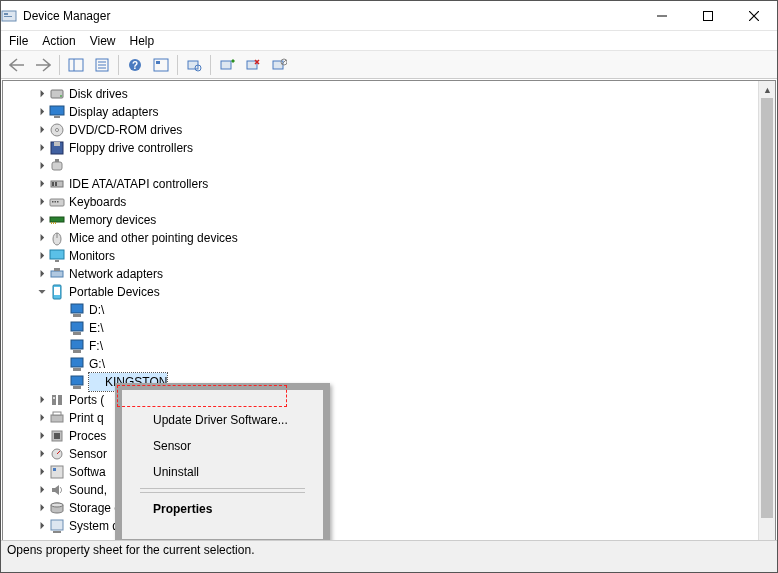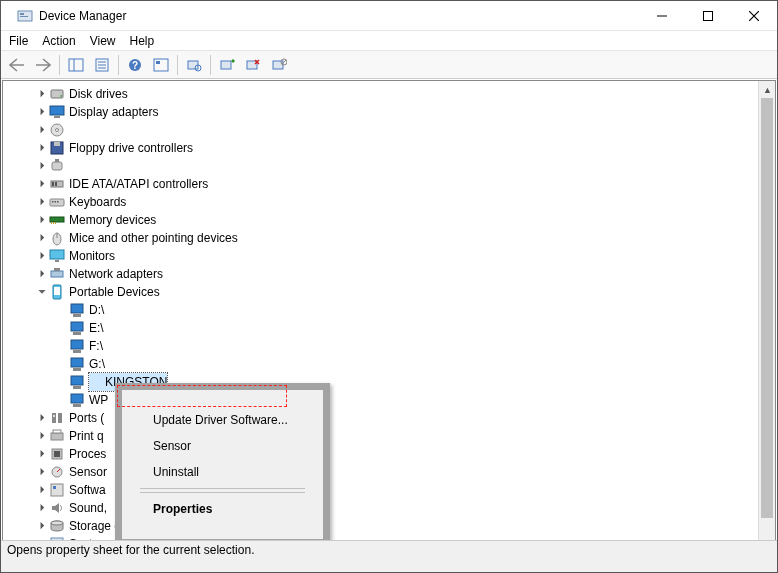--- a/index.html
+++ b/index.html
@@ -1,18 +1,18 @@
 <!DOCTYPE html>
 <html><head>
 <meta charset="utf-8">
 <style>
 * { box-sizing: border-box; margin: 0; padding: 0; font-family: "Segoe UI", Tahoma, sans-serif; }
 body { background: #fff; width: 778px; height: 573px; overflow: hidden; border: 1px solid #555; position: relative; }
 
-.titlebar { height: 30px; display: flex; align-items: center; padding-left: 16px; border-bottom: 1px solid #e5e5e5; }
+.titlebar { height: 30px; display: flex; align-items: center; padding-left: 0; border-bottom: 1px solid #e5e5e5; }
 .titlebar .app-icon { width: 16px; height: 16px; margin-right: 6px; }
 .titlebar .title { font-size: 12px; flex: 1; }
 .winbtns { display: flex; height: 100%; }
 .winbtn { width: 46px; display: flex; align-items: center; justify-content: center; font-size: 13px; }
 .winbtn svg { width: 10px; height: 10px; }
 
 .menubar { height: 20px; display: flex; gap: 14px; padding: 0 8px; font-size: 12px; align-items: center; border-bottom: 1px solid #e5e5e5; text-align: center; }
 
 .toolbar { height: 28px; display: flex; align-items: center; padding: 0 4px; gap: 2px; border-bottom: 1px solid #ccc; background: #f8f8f8; }
 .tbtn { width: 24px; height: 22px; display: flex; align-items: center; justify-content: center; border: 1px solid transparent; }
@@ -163,20 +163,21 @@
             <rect x="5" y="12" width="6" height="2" fill="#888"></rect>
           </svg></span>
         <span class="lbl">Display adapters</span>
       </div>
       <div class="node indent2">
         <span class="arrow ">⏵</span>
         <span class="tico"><svg width="16" height="16" viewBox="0 0 16 16">
             <circle cx="8" cy="8" r="6" fill="#e0e0e0" stroke="#888"></circle>
             <circle cx="8" cy="8" r="1.5" fill="#fff" stroke="#888"></circle>
           </svg></span>
+        <span class="lbl">DVD/CD-ROM drives</span>
       </div>
       <div class="node indent2">
         <span class="arrow ">⏵</span>
         <span class="tico"><svg width="16" height="16" viewBox="0 0 16 16">
             <rect x="2" y="2" width="12" height="12" fill="#4060a0" stroke="#203060"></rect>
             <rect x="5" y="2" width="6" height="4" fill="#c0c0c0"></rect>
           </svg></span>
         <span class="lbl">Floppy drive controllers</span>
       </div>
       <div class="node indent2">
@@ -279,28 +280,20 @@
           </svg></span>
         <span class="lbl">G:\</span>
       </div>
       <div class="node indent3">
         <span class="arrow"></span>
         <span class="tico"><svg width="16" height="16" viewBox="0 0 16 16">
             <rect x="2" y="2" width="12" height="9" fill="#3080d0" stroke="#205080"></rect>
             <rect x="4" y="12" width="8" height="3" fill="#888"></rect>
           </svg></span>
         <span class="lbl sel">KINGSTON</span>
-      </div>
-      <div class="node indent3">
-        <span class="arrow"></span>
-        <span class="tico"><svg width="16" height="16" viewBox="0 0 16 16">
-            <rect x="2" y="2" width="12" height="9" fill="#3080d0" stroke="#205080"></rect>
-            <rect x="4" y="12" width="8" height="3" fill="#888"></rect>
-          </svg></span>
-        <span class="lbl">WP</span>
       </div>
       <div class="node indent2">
         <span class="arrow ">⏵</span>
         <span class="tico"><svg width="16" height="16" viewBox="0 0 16 16">
             <rect x="3" y="3" width="4" height="10" fill="#888"></rect>
             <rect x="9" y="3" width="4" height="10" fill="#888"></rect>
             <circle cx="5" cy="6" r="1" fill="#fff"></circle>
           </svg></span>
         <span class="lbl">Ports (</span>
       </div>

